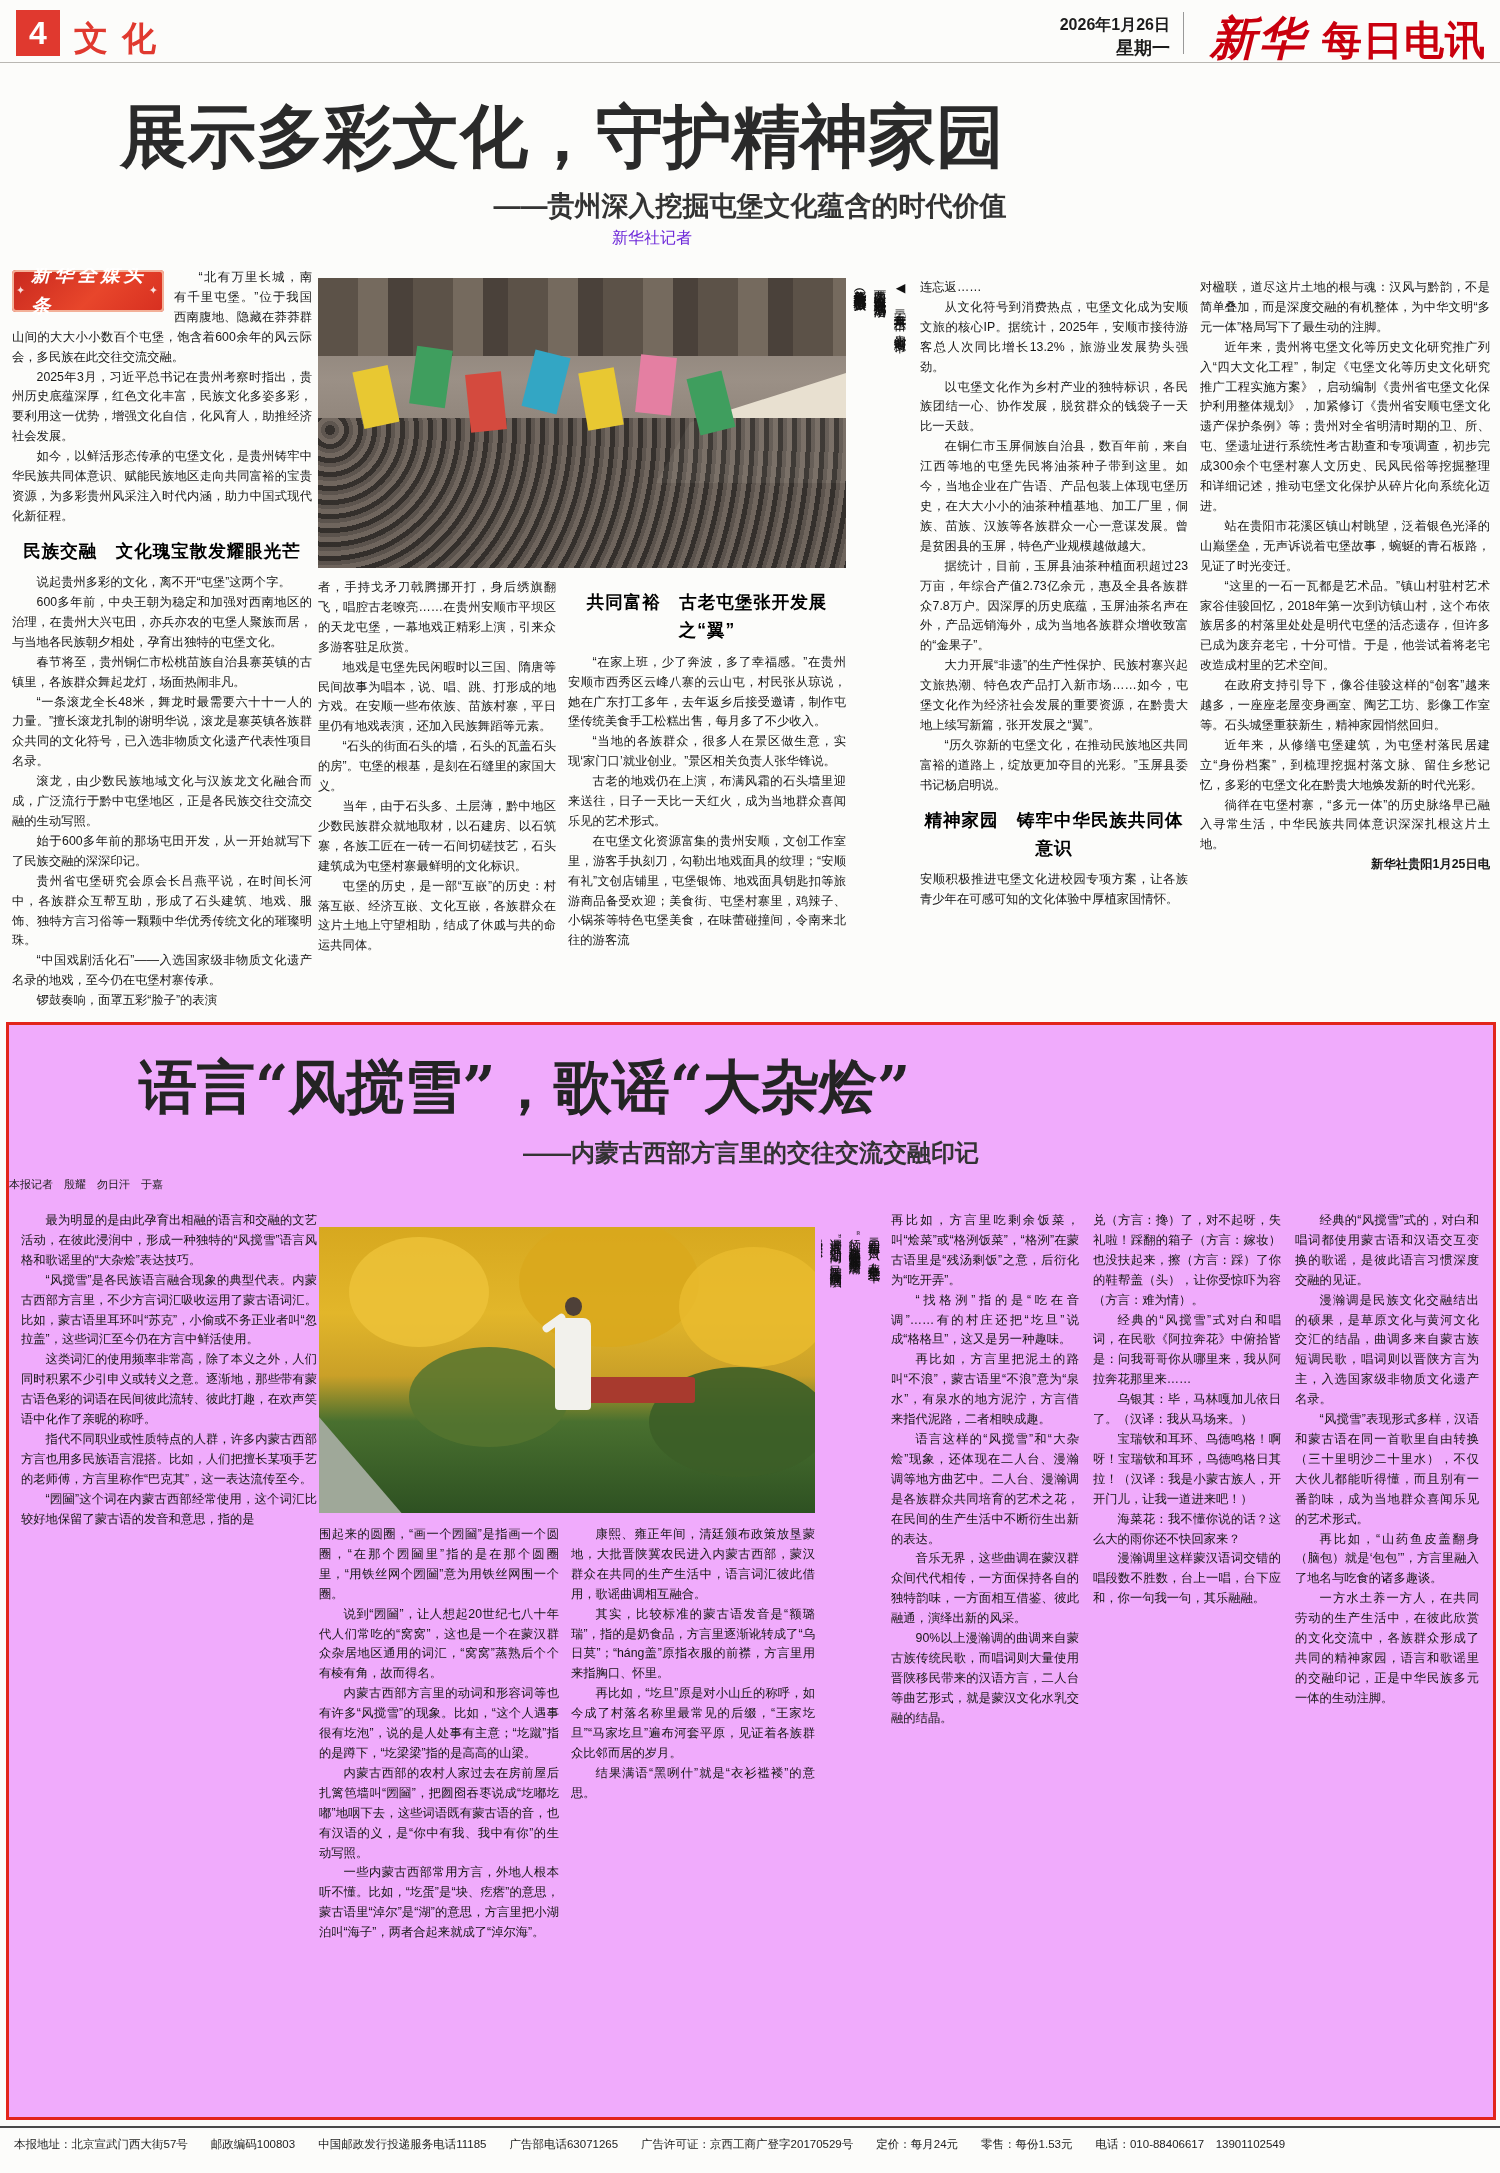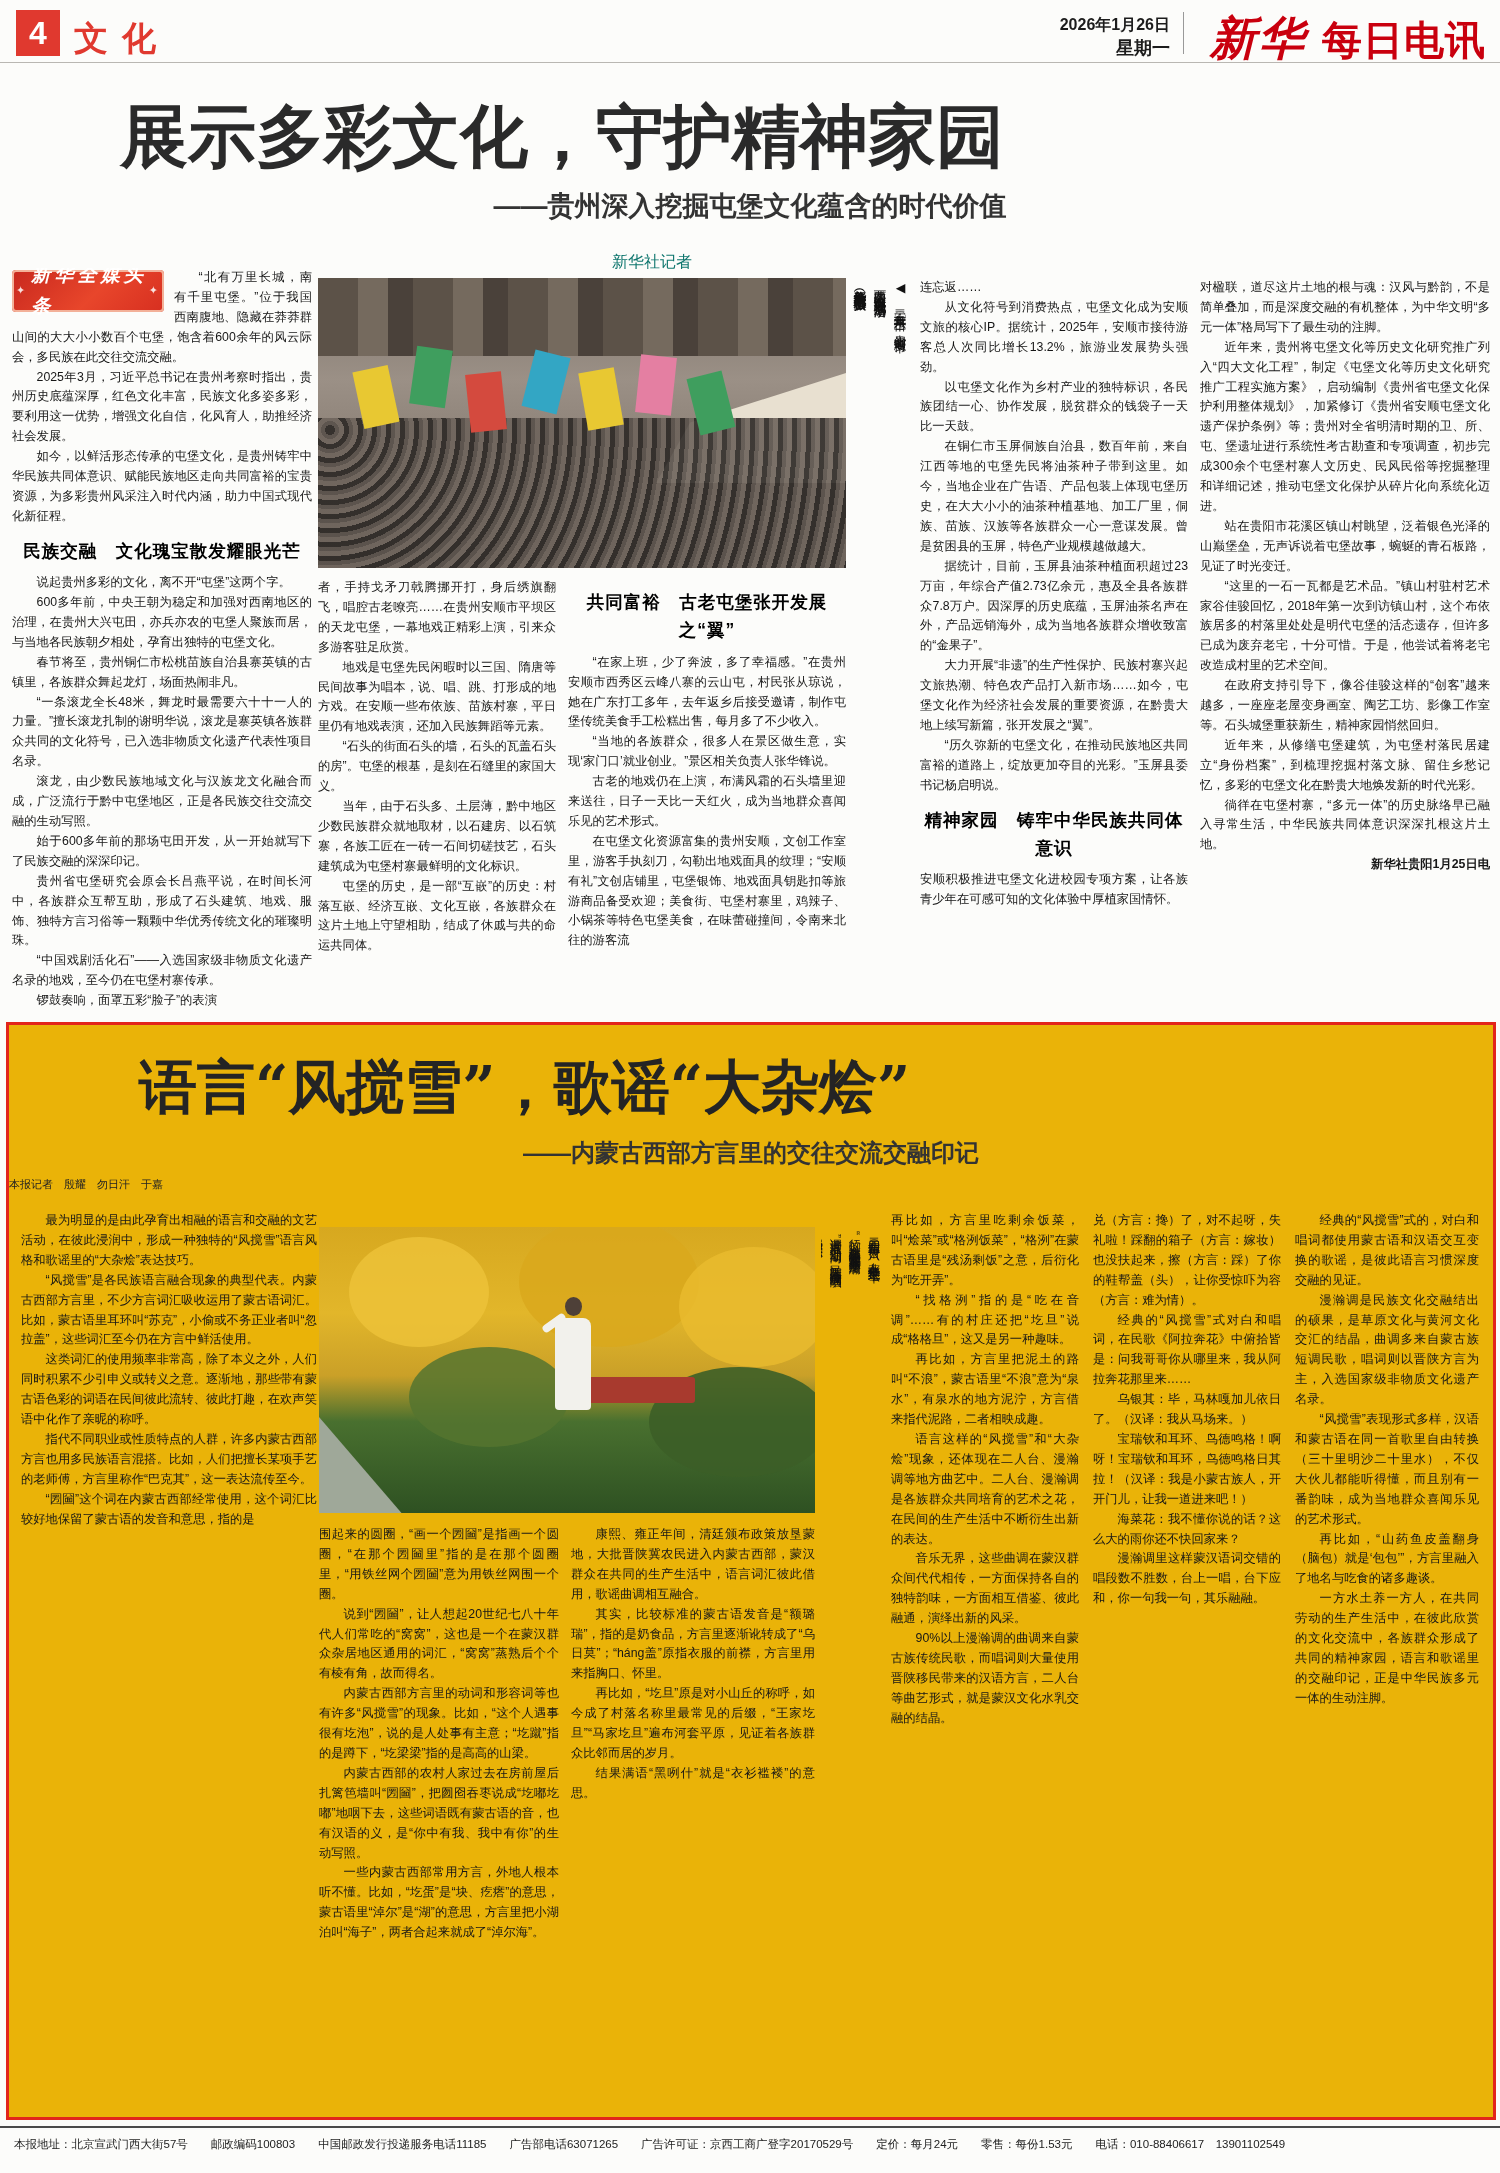--- a/index.html
+++ b/index.html
@@ -15,21 +15,21 @@
   .dateblk .d2{font-size:18px;font-weight:bold;}
   .hdr-sep{position:absolute;right:316px;top:12px;width:1px;height:42px;background:#999;}
   .masthead{position:absolute;right:14px;top:8px;color:#c9000e;font-weight:900;white-space:nowrap;}
   .masthead .scr{font-family:"DejaVu Serif","Liberation Serif",serif;font-style:italic;font-size:46px;
                  letter-spacing:2px;margin-right:16px;}
   .masthead .rest{font-family:"DejaVu Serif","Liberation Serif",serif;font-size:40px;letter-spacing:1px;}
   
   .t-headline{position:absolute;left:120px;top:92px;width:1260px;display:flex;justify-content:space-between;
               font-family:"DejaVu Serif","Liberation Serif",serif;font-size:68px;font-weight:900;color:#2a2a2a;}
   .t-sub{position:absolute;left:0;top:188px;width:1500px;text-align:center;font-size:27px;font-weight:bold;color:#333;}
-  .t-byline{position:absolute;left:0;top:252px;width:1304px;text-align:center;font-size:16px;color:#0f766e;}
+  .t-byline{position:absolute;left:0;top:228px;width:1304px;text-align:center;font-size:16px;color:#6d28d9;}
   .col{position:absolute;overflow:hidden;text-align:justify;font-size:12.3px;line-height:1.62;color:#161616;}
   .col p{margin:0;text-indent:2em;}
   .col.cont p:first-child{text-indent:0;}
   .subhead{font-size:17.5px;font-weight:900;text-align:center;text-indent:0 !important;
            margin:10px 0 8px 0 !important;color:#000;letter-spacing:1px;}
   .badge{float:left;width:152px;height:42px;margin:2px 10px 6px 0;border-radius:4px;
          background:linear-gradient(135deg,#c8281e,#e8462b 55%,#d72f20);box-shadow:inset 0 0 0 2px #f3b199;
          color:#fff;font-size:19px;font-weight:900;font-style:italic;letter-spacing:2px;
          display:flex;align-items:center;justify-content:center;}
   .badge .spark{font-size:11px;font-style:normal;margin:0 4px;opacity:.85;}
@@ -52,21 +52,21 @@
   .ph-bot .blotch{position:absolute;border-radius:50%;}
   .ph-bot .path{position:absolute;left:0;bottom:0;width:150px;height:120px;background:#9fa899;
      clip-path:polygon(0 20%,55% 100%,0 100%);}
   .ph-bot .fence{position:absolute;right:120px;top:150px;width:130px;height:26px;background:#a83a2e;border-radius:3px;}
   .singer{position:absolute;}
   .singer .head{width:17px;height:19px;background:#4e4038;border-radius:50%;margin:0 auto;}
   .singer .suit{width:36px;height:92px;background:#f2f1ec;border-radius:8px 8px 4px 4px;margin-top:2px;}
   .singer .arm{position:absolute;left:-14px;top:22px;width:26px;height:8px;background:#f2f1ec;
                border-radius:4px;transform:rotate(-35deg);}
   
-  .redbox{position:absolute;left:6px;top:1022px;width:1484px;height:1092px;border:3px solid #e2251b;background:#eab308;}
+  .redbox{position:absolute;left:6px;top:1022px;width:1484px;height:1092px;border:3px solid #e2251b;background:#f0abfc;}
   .b-headline{position:absolute;left:130px;top:24px;width:1220px;display:flex;justify-content:space-between;
               font-family:"DejaVu Serif","Liberation Serif",serif;font-size:58px;font-weight:900;color:#242424;}
   .b-sub{position:absolute;left:0;top:112px;width:100%;text-align:center;font-size:24px;font-weight:bold;color:#333;}
   .b-byline{position:absolute;left:0;top:152px;width:100%;text-align:left;font-size:11px;color:#222;}
   
   .footer{position:absolute;left:0;top:2126px;width:1500px;border-top:2px solid #4a4a4a;}
   .footer .inner{padding:9px 14px 0 14px;font-size:11.5px;color:#222;white-space:nowrap;overflow:hidden;}
 </style>
 </head>
 <body>

